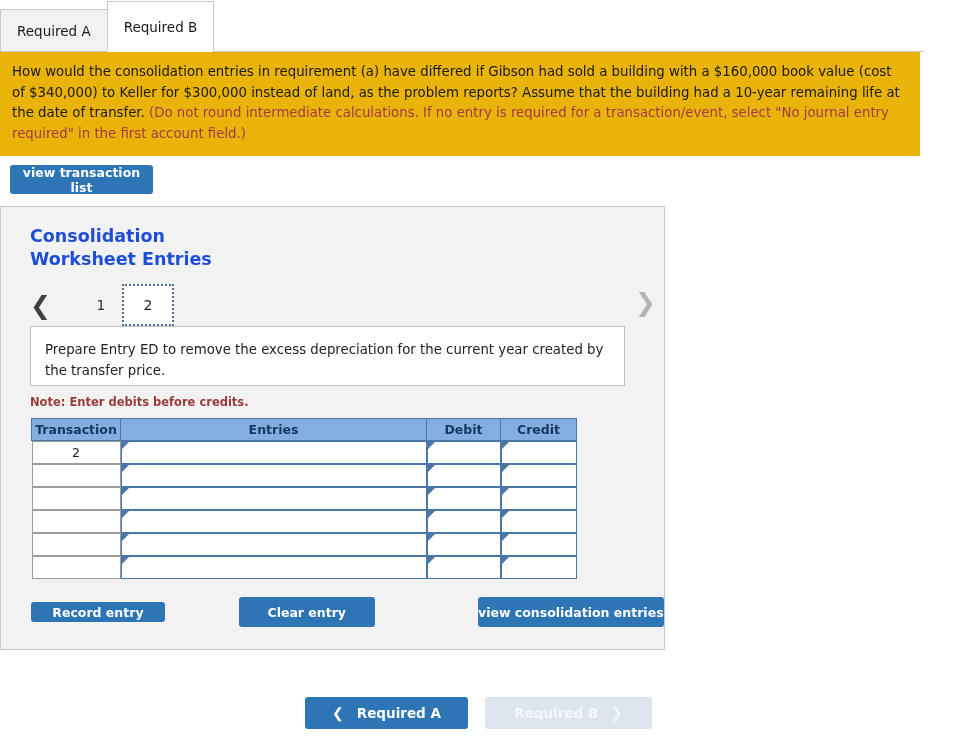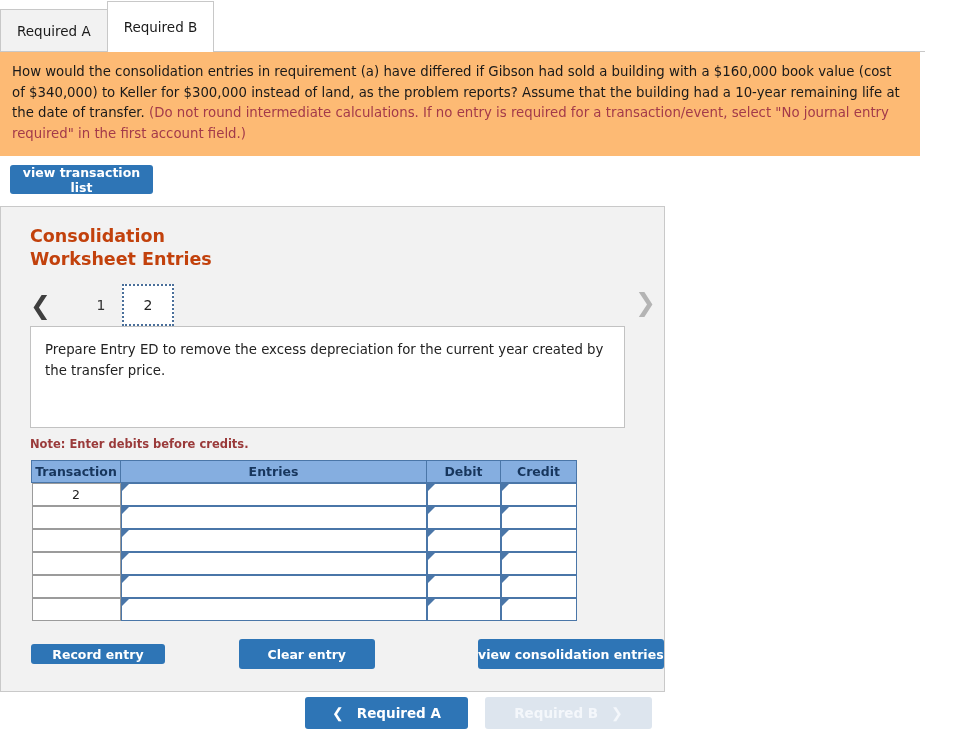--- a/index.html
+++ b/index.html
@@ -63,21 +63,21 @@
     width: 925px;
     height: 1px;
     background: #c8c8c8;
     z-index: 1;
   }
 
   
   .question-box {
     width: 920px;
     box-sizing: border-box;
-    background: #fdba74;
+    background: #eab308;
     padding: 10px 14px 12px 12px;
     line-height: 1.55;
     font-size: 13.3px;
     color: #1a1a1a;
   }
   .question-box .hint {
     color: #a33a4a;
   }
 
   
@@ -111,21 +111,21 @@
     border: 1px solid #c9c9c9;
     background: #f2f2f2;
     padding: 18px 0 22px 0;
     position: relative;
   }
   .panel-title {
     margin: 0 0 0 29px;
     font-size: 17.5px;
     font-weight: bold;
     line-height: 1.28;
-    color: #c2410c;
+    color: #1d4ed8;
     width: 300px;
   }
 
   
   .pager {
     margin: 14px 0 0 0;
     height: 42px;
     display: flex;
     align-items: center;
     position: relative;
@@ -171,21 +171,21 @@
     height: 42px;
     width: 52px;
     position: relative;
     z-index: 2;
   }
 
   
   .instruction-box {
     margin: 0 0 0 29px;
     width: 595px;
-    height: 102px;
+    height: 60px;
     box-sizing: border-box;
     background: #ffffff;
     border: 1px solid #c2c2c2;
     padding: 12px 14px;
     font-size: 13.3px;
     line-height: 1.6;
     color: #222222;
   }
   .note-line {
     margin: 9px 0 0 29px;

